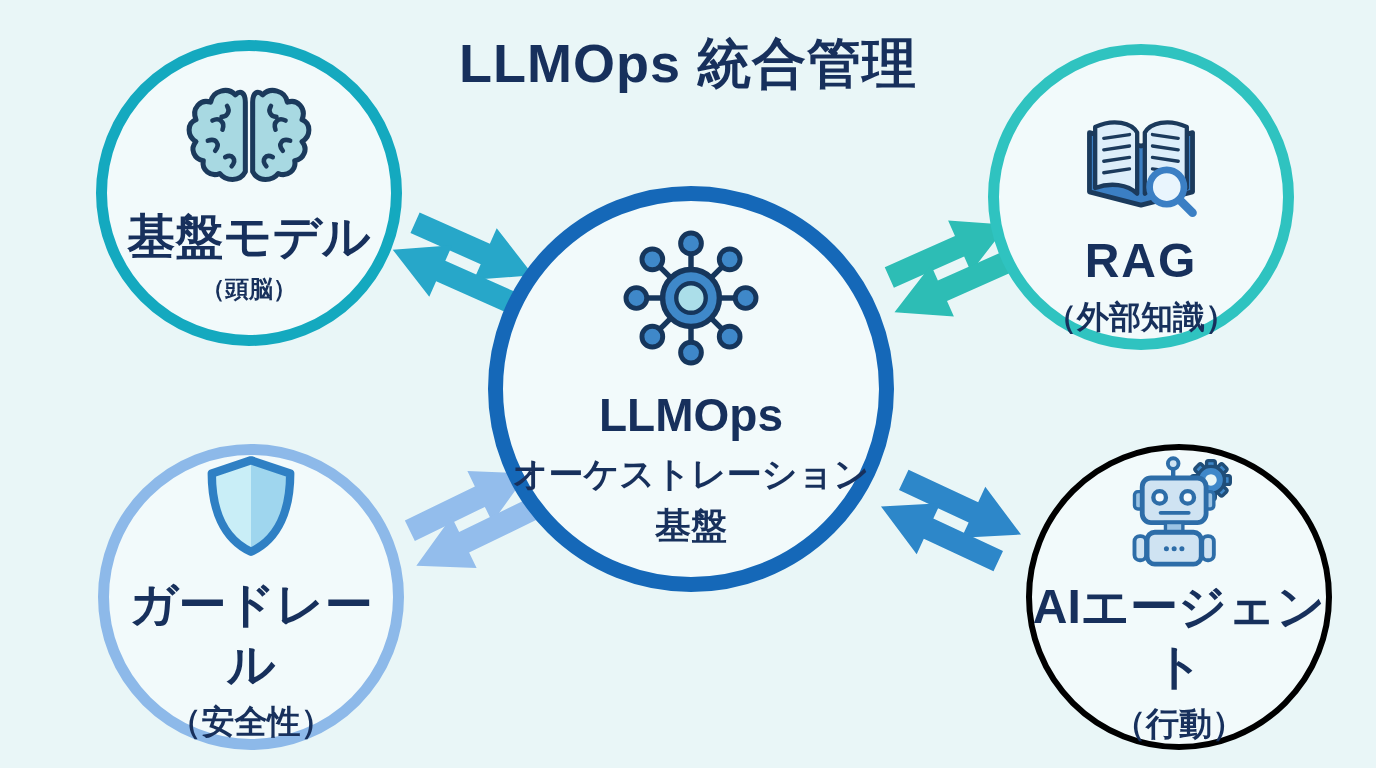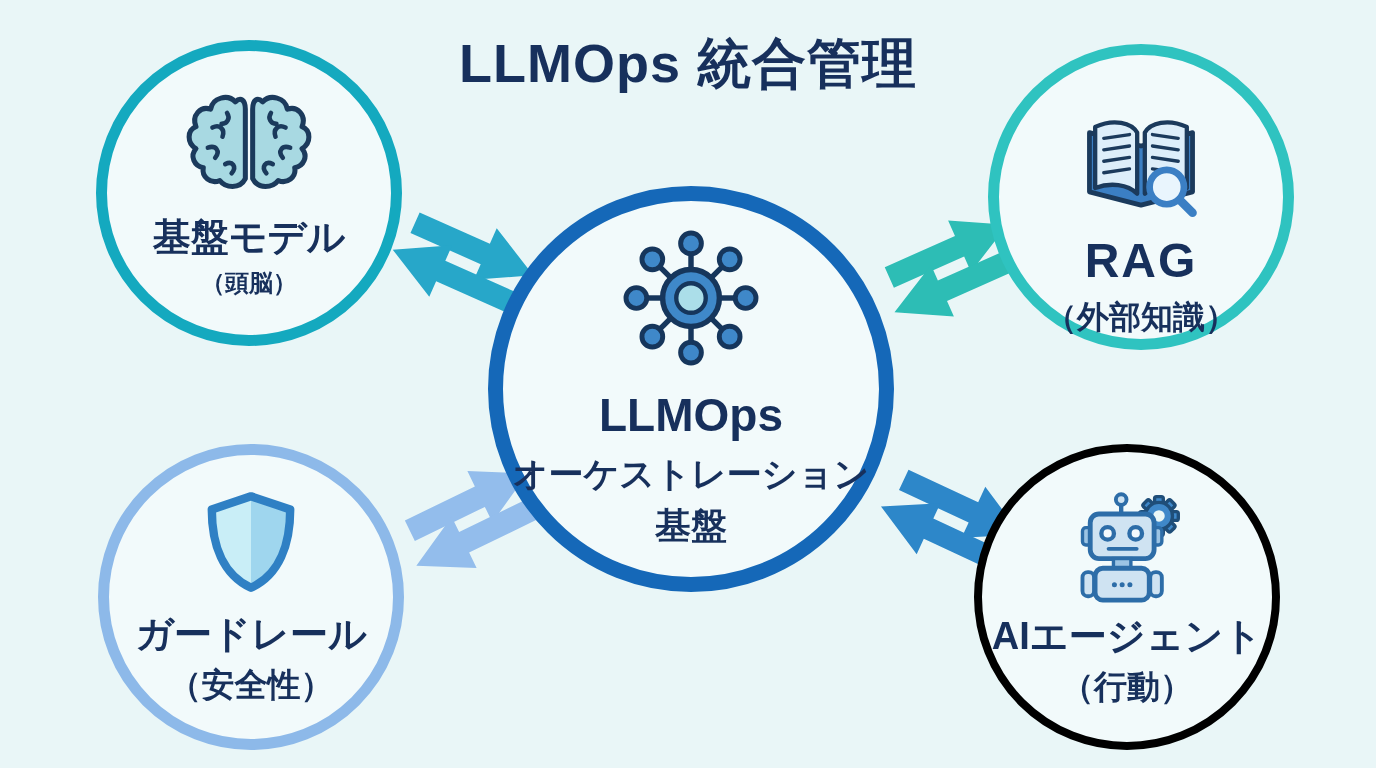--- a/index.html
+++ b/index.html
@@ -24,23 +24,23 @@
     text-align:center;color:#17305c;z-index:2;
   }
   .node .icon{line-height:0;}
   .node .label{font-weight:800;line-height:1.25;}
   .node .sublabel{font-weight:700;line-height:1.3;}
 
   .node-tl{left:96px;top:40px;width:306px;height:306px;border:11px solid #14a9bf;}
   .node-tr{left:988px;top:44px;width:306px;height:306px;border:11px solid #2fc3c0;justify-content:flex-end;}
   .node-c {left:488px;top:186px;width:406px;height:406px;border:15px solid #1568b8;}
   .node-bl{left:98px;top:444px;width:306px;height:306px;border:11px solid #8db9e9;}
-  .node-br{left:974px;top:444px;width:306px;height:306px;border:8px solid #000000;}
-
-  .node-tl .label,.node-bl .label,.node-br .label{font-size:38px;}
+  .node-br{left:1026px;top:444px;width:306px;height:306px;border:6px solid #000000;}
+
+  .node-tl .label,.node-bl .label,.node-br .label{font-size:48px;}
   .node-tl .sublabel{font-size:24px;margin-top:6px;}
   .node-tr .label{font-size:48px;letter-spacing:2px;}
   .node-tr .sublabel{font-size:32px;margin-top:6px;}
   .node-bl .sublabel,.node-br .sublabel{font-size:33px;margin-top:6px;}
   .node-c .label{font-size:46px;margin-top:10px;}
   .node-c .line2{font-size:35px;font-weight:800;margin-top:6px;}
   .node-c .line3{font-size:36px;font-weight:800;margin-top:4px;}
 
   .node-tl .icon{margin-bottom:14px;}
   .node-tr .icon{margin-bottom:10px;}

